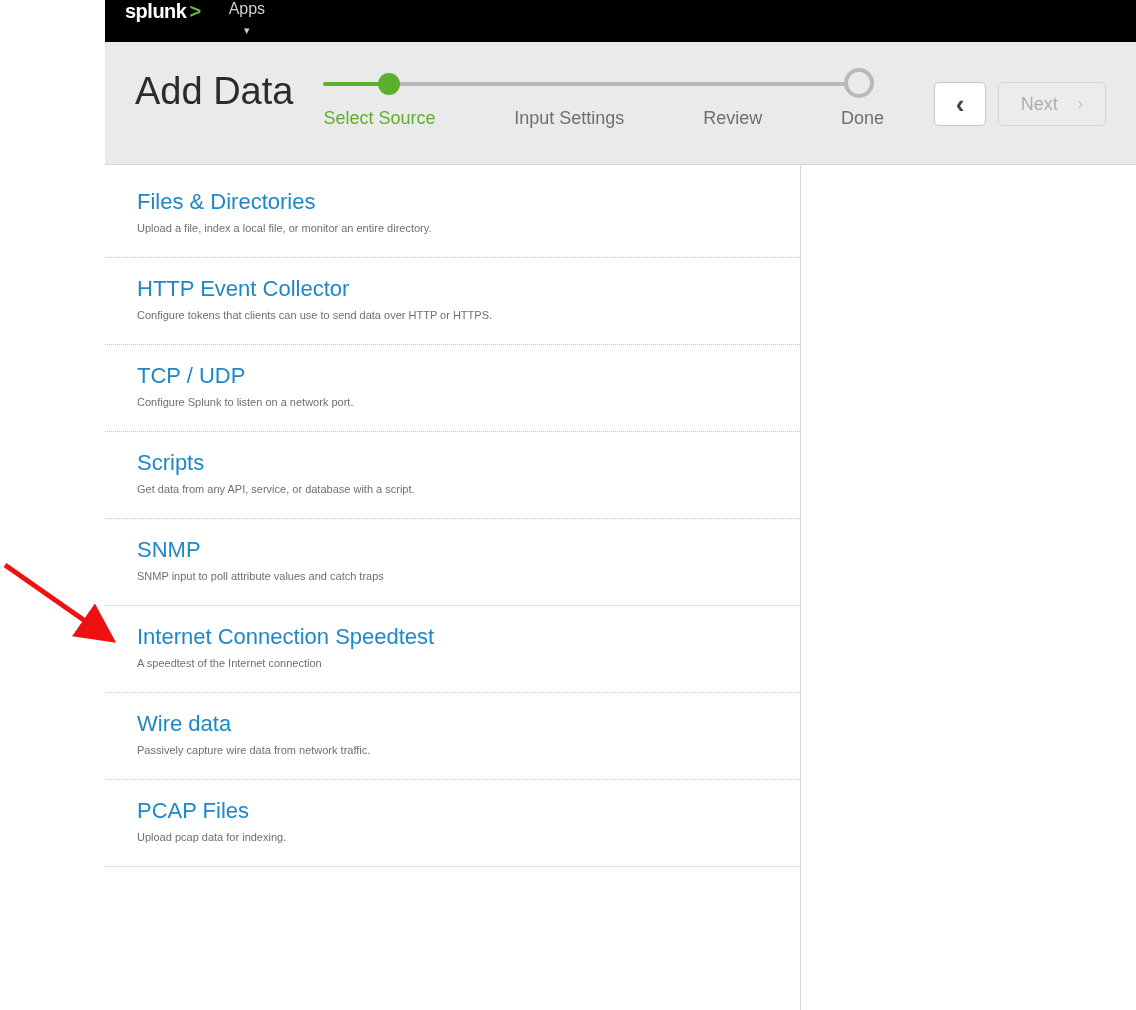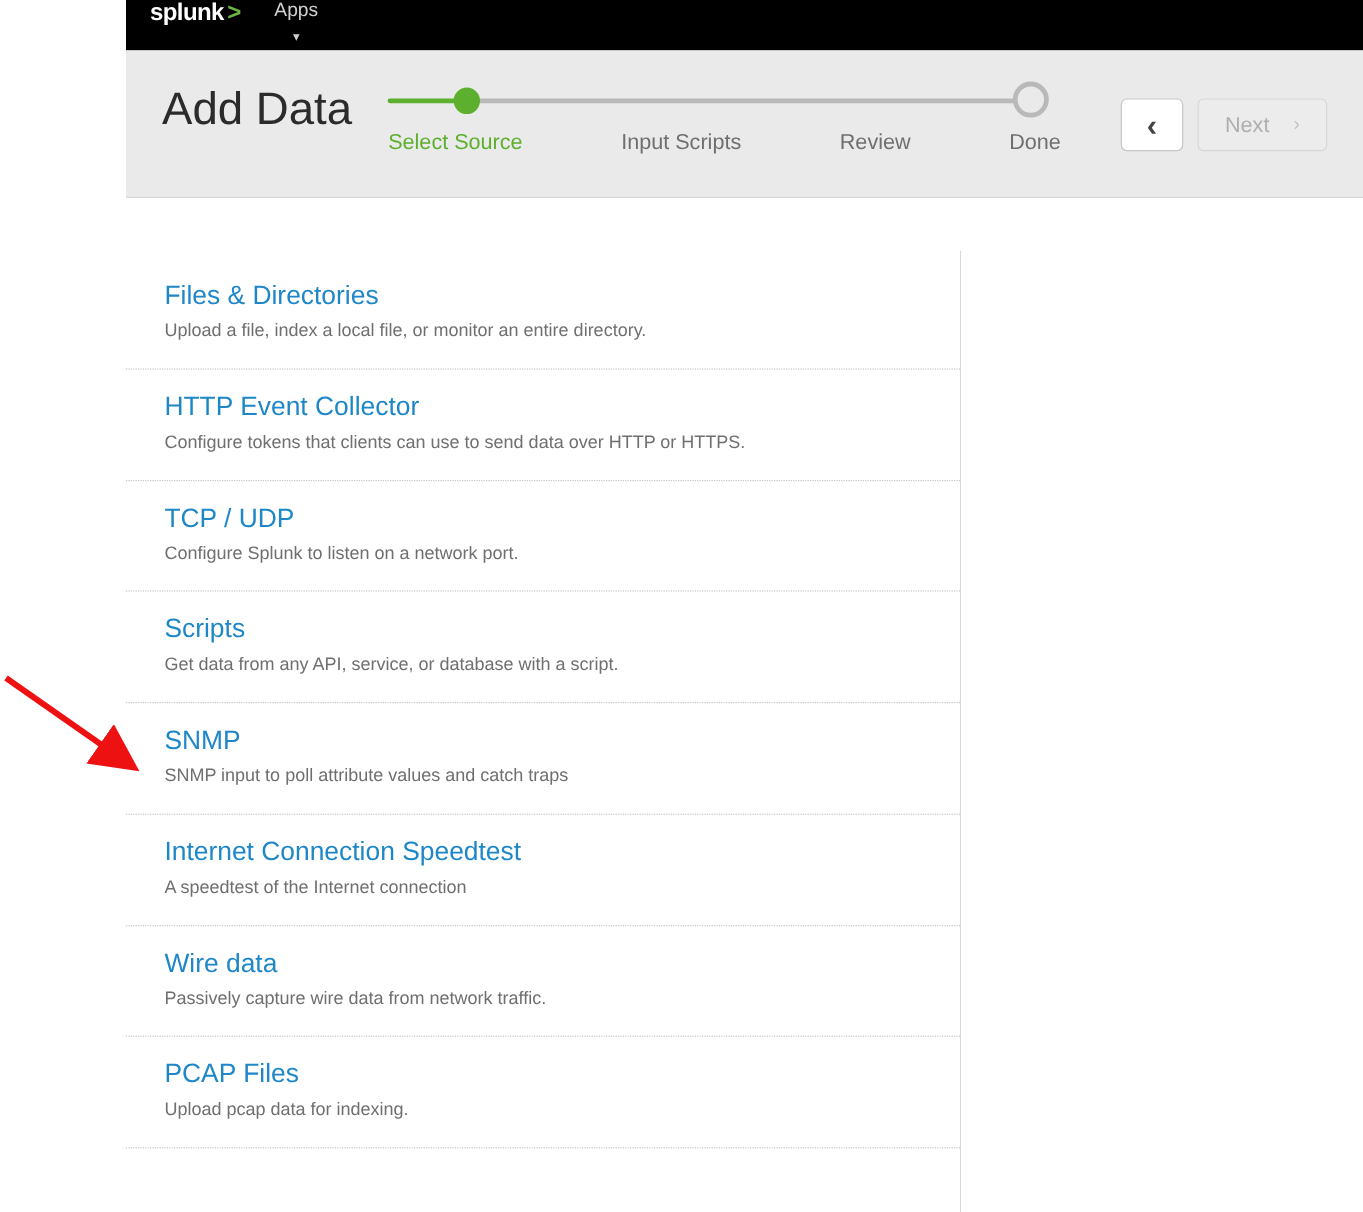--- a/index.html
+++ b/index.html
@@ -165,21 +165,20 @@
     cursor: default;
     gap: 20px;
   }
   .btn-next .chev-r { font-size: 16px; color: #c0c0c0; }
 
   
   .content-area {
     display: flex;
     flex: 1;
     overflow: hidden;
-    margin-top: 44px;
   }
   .source-list {
     width: 696px;
     border-right: 1px solid #d8d8d8;
     overflow-y: auto;
     background: #fff;
   }
   .source-item {
     padding: 18px 32px 20px 32px;
     border-bottom: 1px dotted #c4c4c4;
@@ -187,21 +186,21 @@
   }
   .source-item:first-child { padding-top: 24px; }
   .source-title {
     color: #1e87c8;
     font-size: 22px;
     font-weight: 400;
     margin-bottom: 6px;
   }
   .source-desc {
     color: #6f6f6f;
-    font-size: 15px;
+    font-size: 11px;
     line-height: 1.45;
     max-width: 560px;
   }
   .right-pane { flex: 1; background: #fff; }
 
   
   .arrow-annotation {
     position: absolute;
     left: 0px;
     top: 555px;
@@ -233,21 +232,21 @@
 
     <div class="stepper">
       <div class="stepper-track">
         <div class="track-line"></div>
         <div class="track-line-active"></div>
         <div class="step-dot"></div>
         <div class="step-ring"></div>
       </div>
       <div class="stepper-labels">
         <span class="lbl-active">Select Source</span>
-        <span>Input Scripts</span>
+        <span>Input Settings</span>
         <span>Review</span>
         <span>Done</span>
       </div>
     </div>
 
     <div class="nav-buttons">
       <div class="btn btn-back">
         <span style="font-size:26px;font-weight:600;">‹</span>
       </div>
       <div class="btn btn-next">

